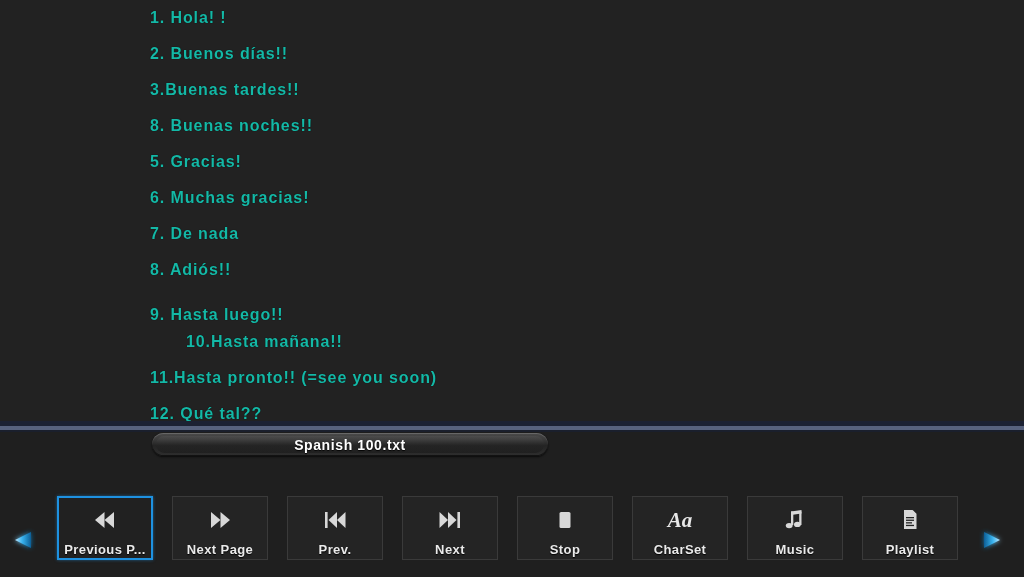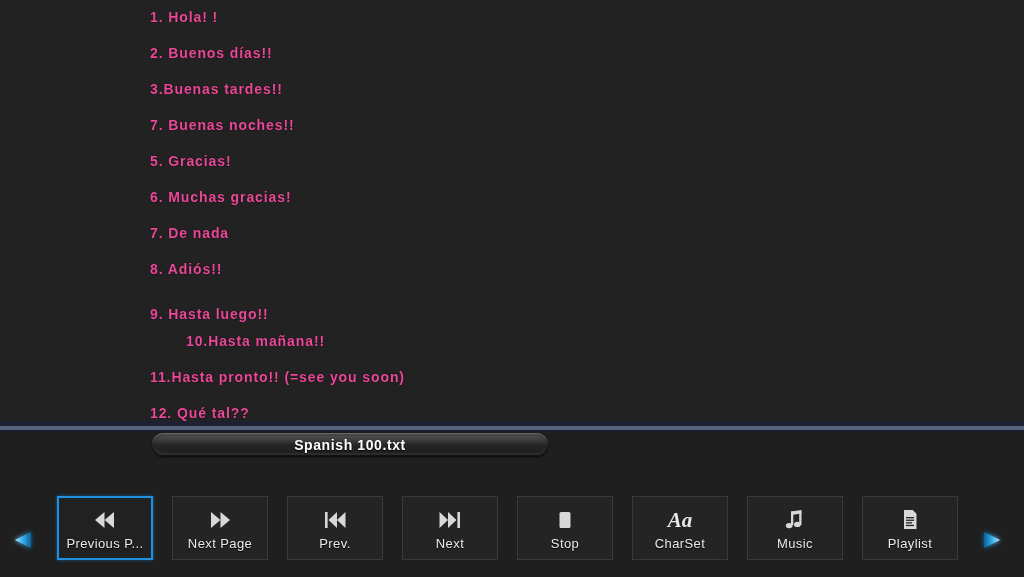--- a/index.html
+++ b/index.html
@@ -25,22 +25,22 @@
     left: 0;
     top: 0;
     width: 1024px;
     height: 422px;
     background: #222222;
     overflow: hidden;
   }
   .text-line {
     position: absolute;
     left: 150px;
-    color: #ec4899;
-    font-size: 14px;
+    color: #14b8a6;
+    font-size: 16px;
     font-weight: bold;
     letter-spacing: 0.9px;
     white-space: pre;
     text-shadow: 0 0 1px rgba(0,0,0,0.9);
   }
 
   
   #separator {
     position: absolute;
     left: 0;
@@ -143,24 +143,24 @@
     box-shadow: 0 0 3px rgba(30,145,224,0.55);
     padding-top: 8px;
   }
   .tbtn .ico {
     height: 28px;
     display: flex;
     align-items: center;
     justify-content: center;
   }
   .tbtn .lbl {
-    margin-top: 2px;
+    margin-top: 8px;
     color: #eaeaea;
     font-size: 13px;
-    font-weight: normal;
+    font-weight: bold;
     letter-spacing: 0.4px;
     white-space: nowrap;
     text-shadow: 0 1px 1px rgba(0,0,0,0.95);
   }
   .charset-glyph {
     font-family: "Liberation Serif", serif;
     font-style: italic;
     font-weight: bold;
     font-size: 21px;
     color: #e8e8e8;
@@ -183,21 +183,21 @@
 </style>
 </head>
 <body>
 
 <div id="app">
 
   <div id="reader">
       <div class="text-line" style="top: 9px;">1. Hola! !</div>
       <div class="text-line" style="top: 45px;">2. Buenos días!!</div>
       <div class="text-line" style="top: 81px;">3.Buenas tardes!!</div>
-      <div class="text-line" style="top: 117px;">7. Buenas noches!!</div>
+      <div class="text-line" style="top: 117px;">8. Buenas noches!!</div>
       <div class="text-line" style="top: 153px;">5. Gracias!</div>
       <div class="text-line" style="top: 189px;">6. Muchas gracias!</div>
       <div class="text-line" style="top: 225px;">7. De nada</div>
       <div class="text-line" style="top: 261px;">8. Adiós!!</div>
       <div class="text-line" style="top: 306px;">9. Hasta luego!!</div>
       <div class="text-line" style="top: 333px; margin-left: 36px;">10.Hasta mañana!!</div>
       <div class="text-line" style="top: 369px;">11.Hasta pronto!! (=see you soon)</div>
       <div class="text-line" style="top: 405px;">12. Qué tal??</div>
     </div>
 

